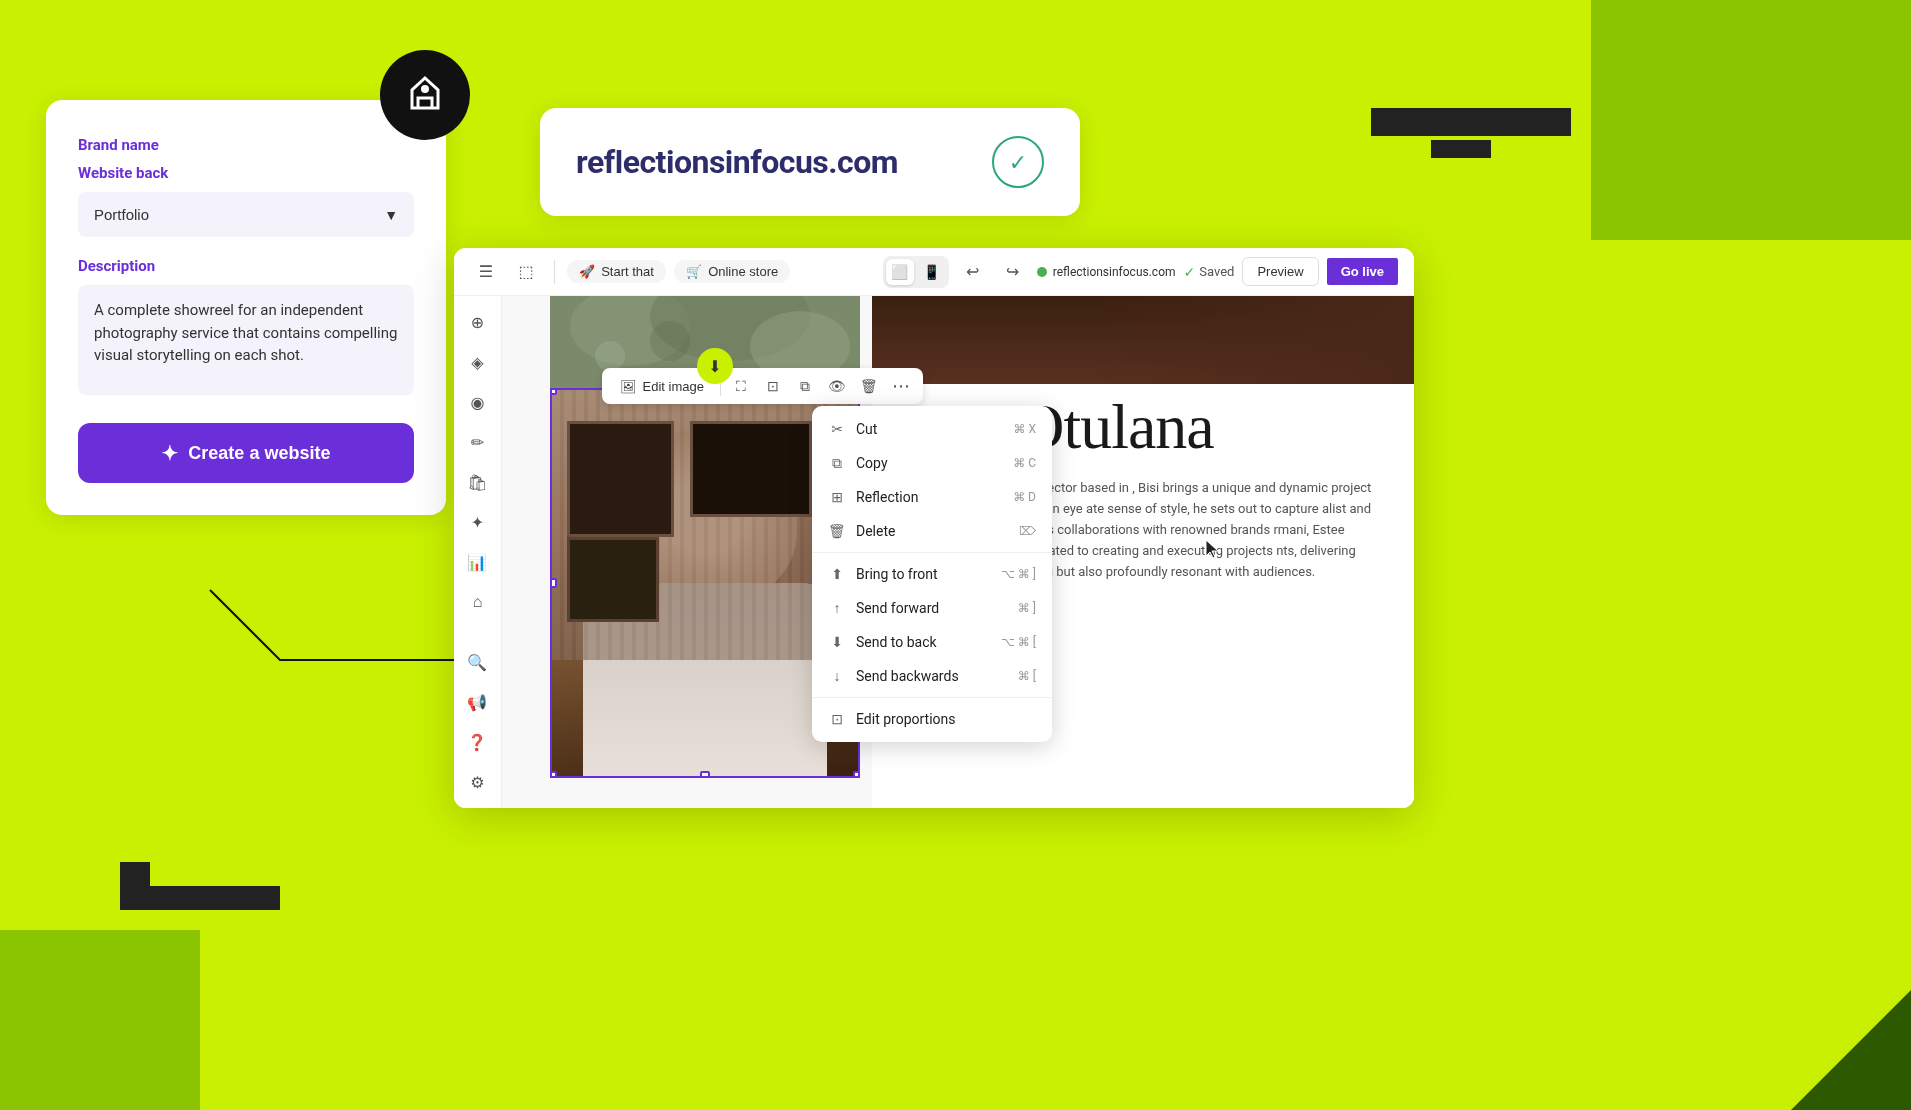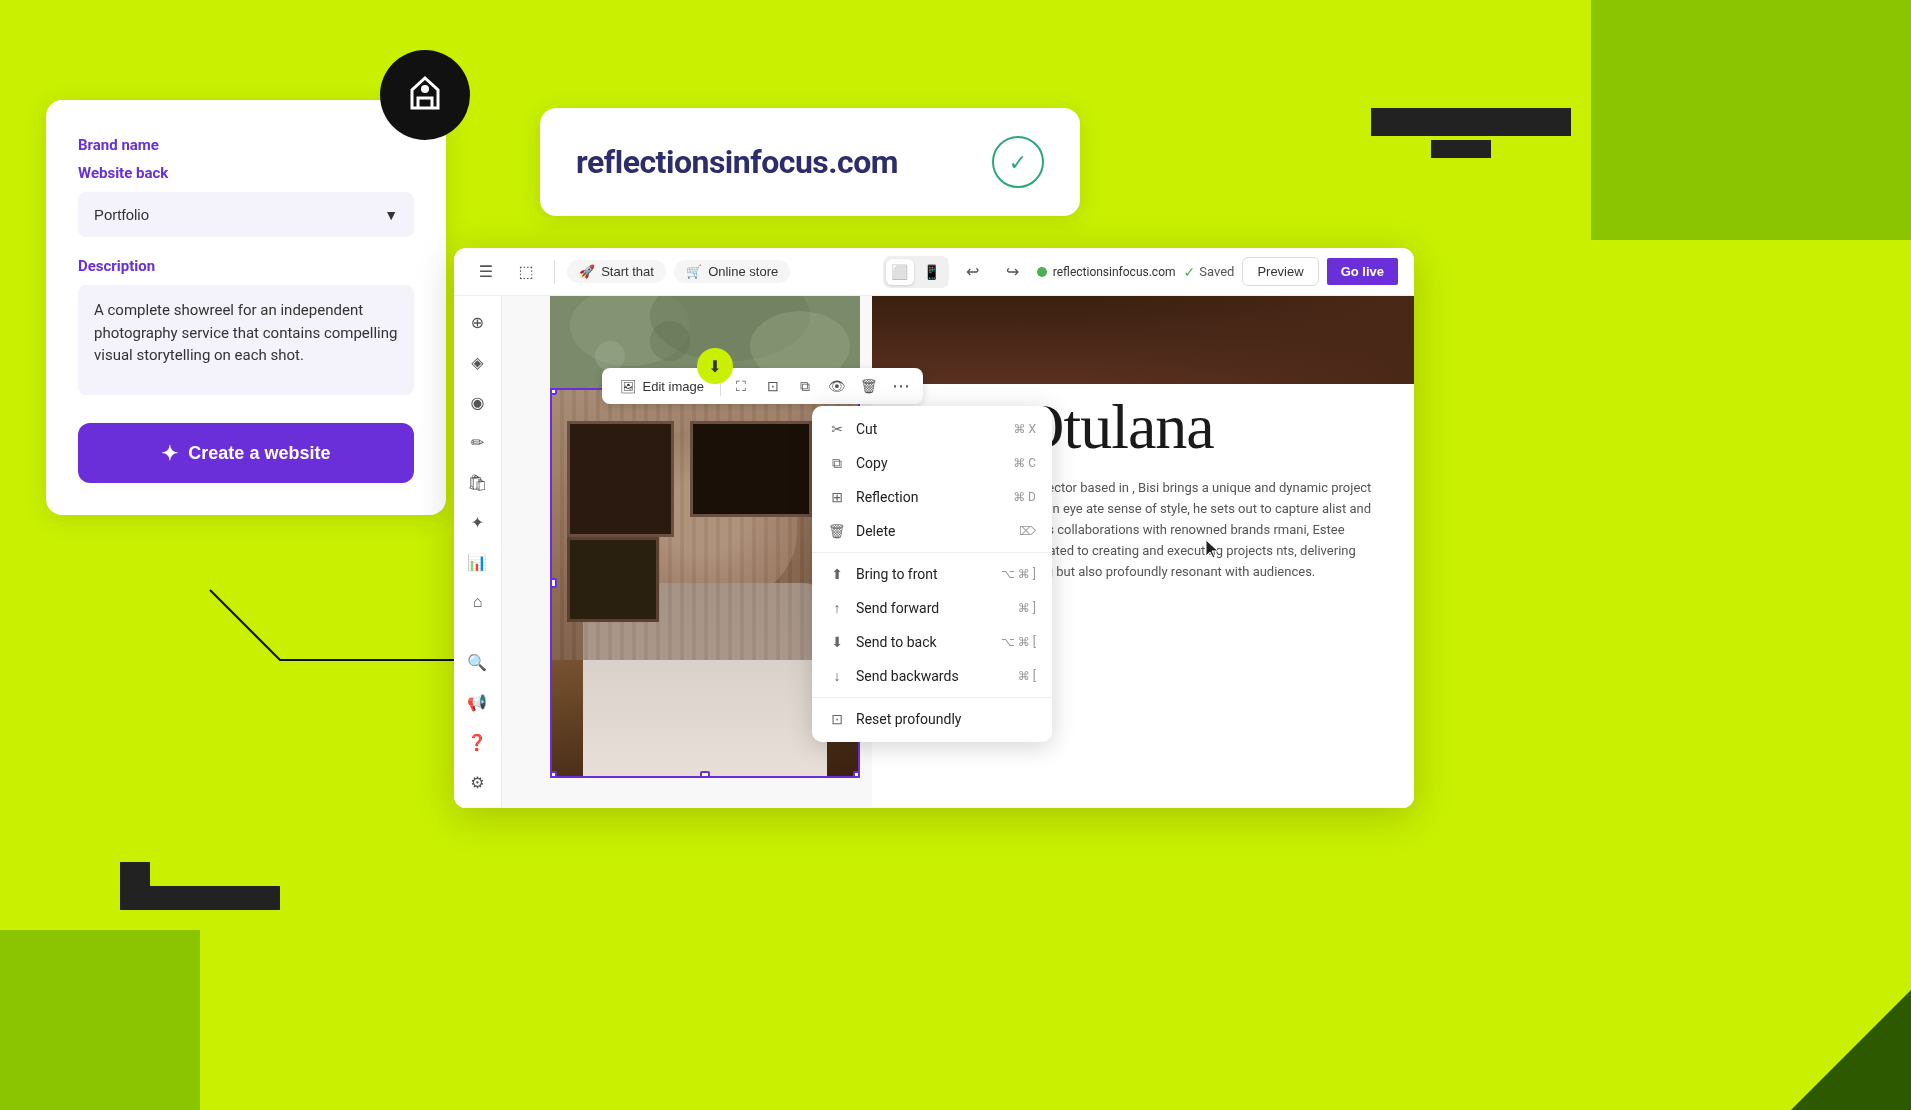--- a/index.html
+++ b/index.html
@@ -787,21 +787,21 @@
         <span class="context-menu-shortcut">⌥ ⌘ [</span>
       </div>
       <div class="context-menu-item">
         <span class="context-menu-item-icon">↓</span>
         <span class="context-menu-label">Send backwards</span>
         <span class="context-menu-shortcut">⌘ [</span>
       </div>
       <div class="context-menu-sep"></div>
       <div class="context-menu-item">
         <span class="context-menu-item-icon">⊡</span>
-        <span class="context-menu-label">Reset profoundly</span>
+        <span class="context-menu-label">Edit proportions</span>
         <span class="context-menu-shortcut"></span>
       </div>
 
       <div class="cursor-arrow">
         <svg width="24" height="24" viewBox="0 0 24 24" fill="none">
           <path d="M4 2L4 18L8 14L11 20L13 19L10 13L16 13Z" fill="#222" stroke="white" stroke-width="1"></path>
         </svg>
       </div>
     </div>
 

